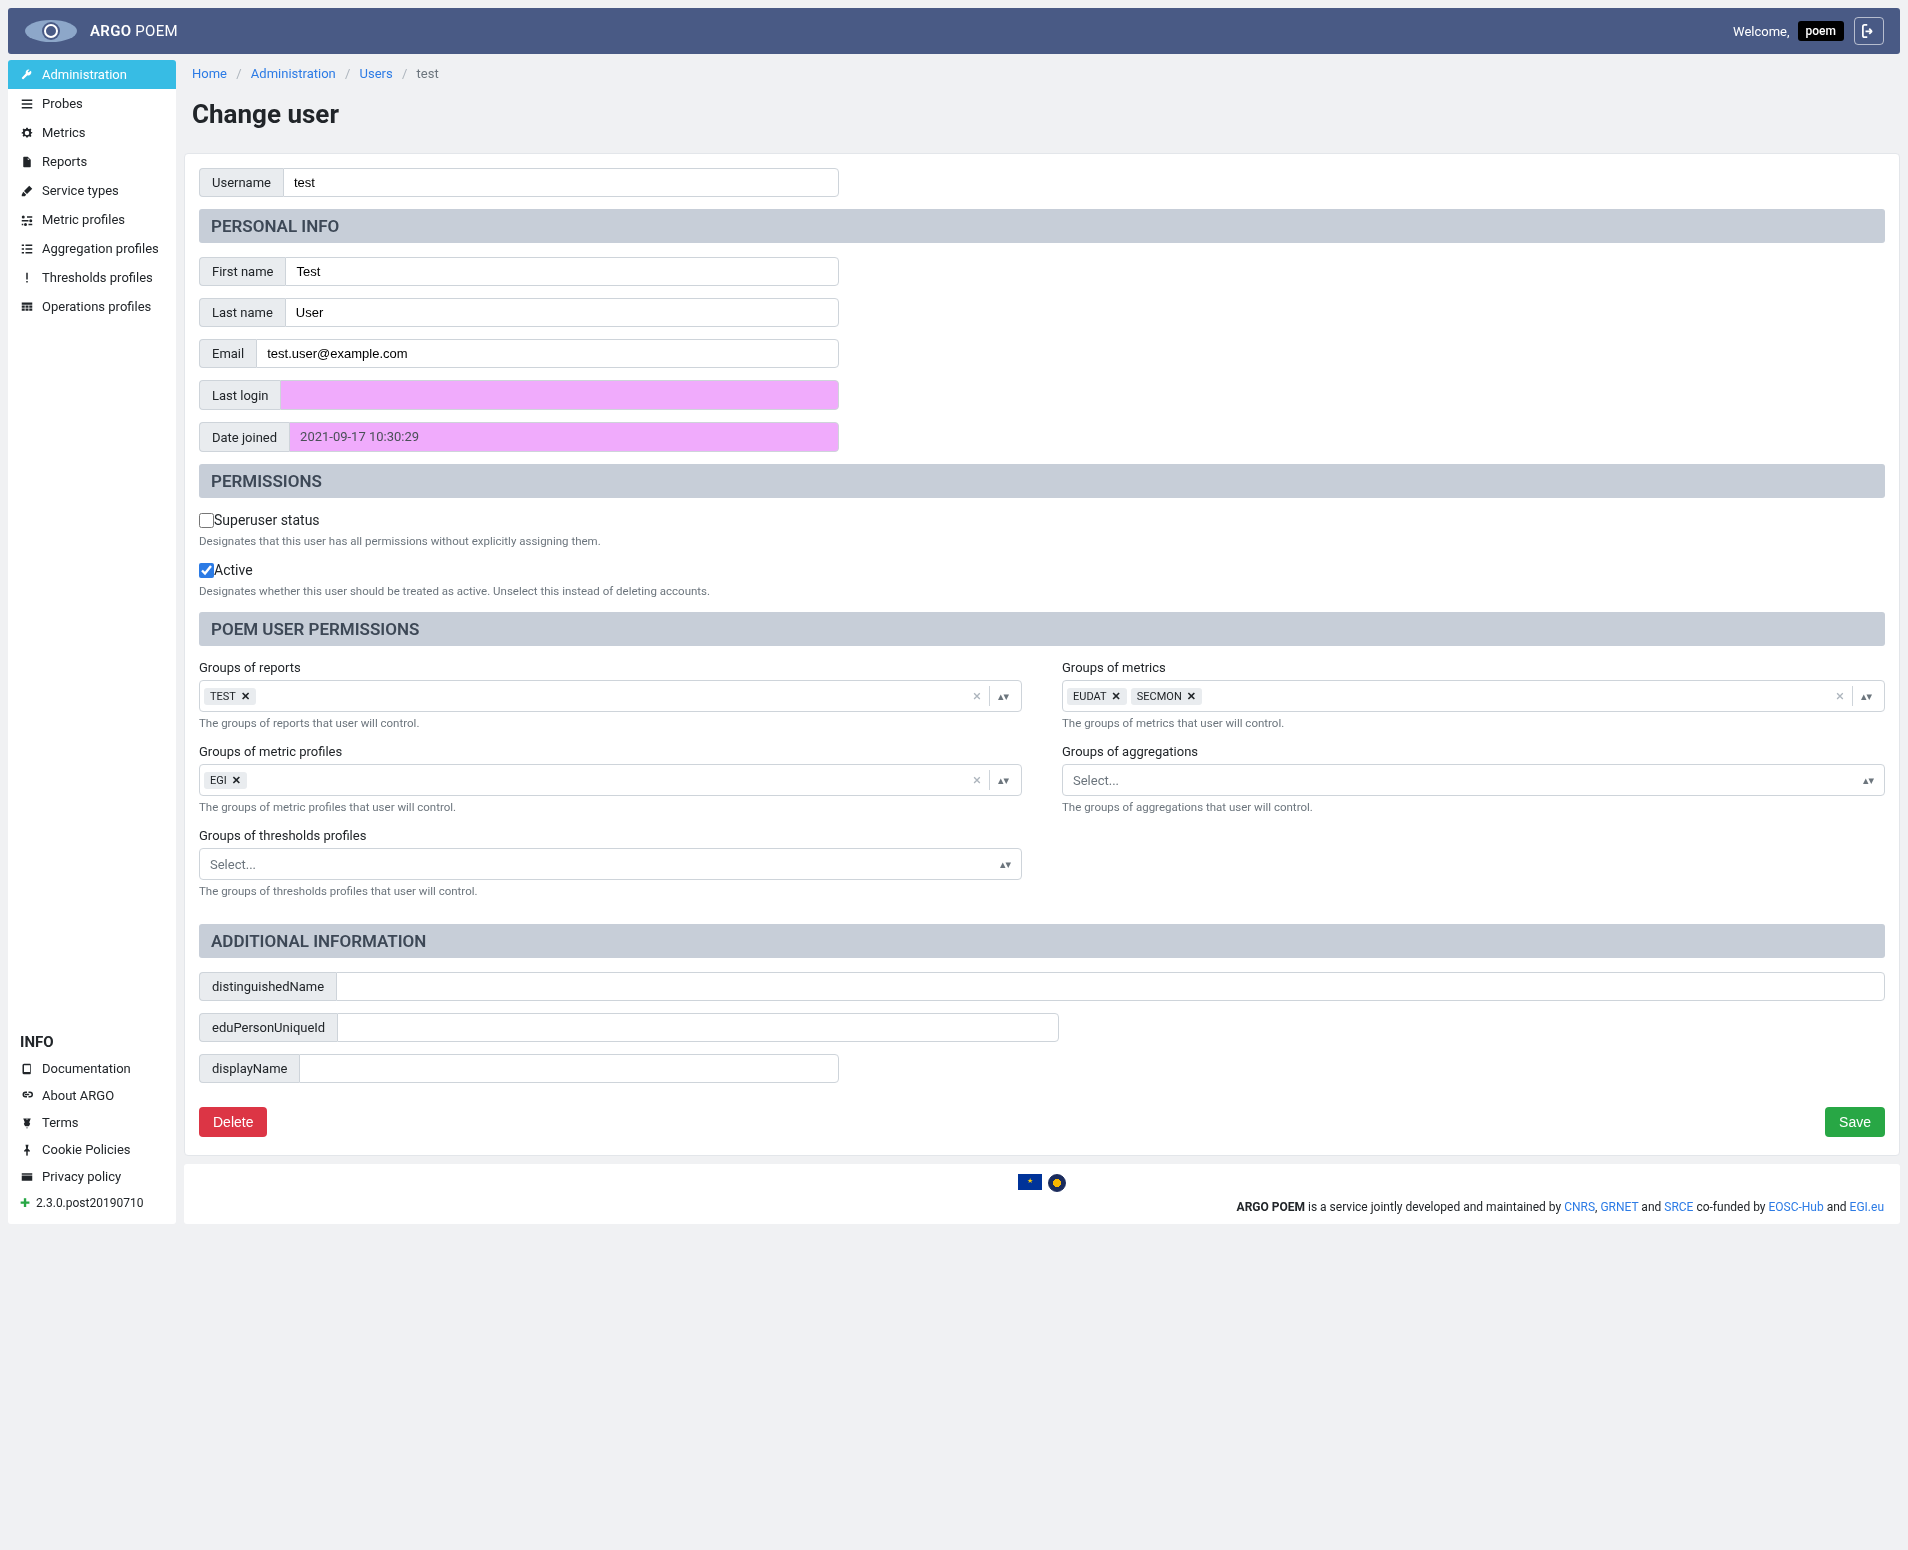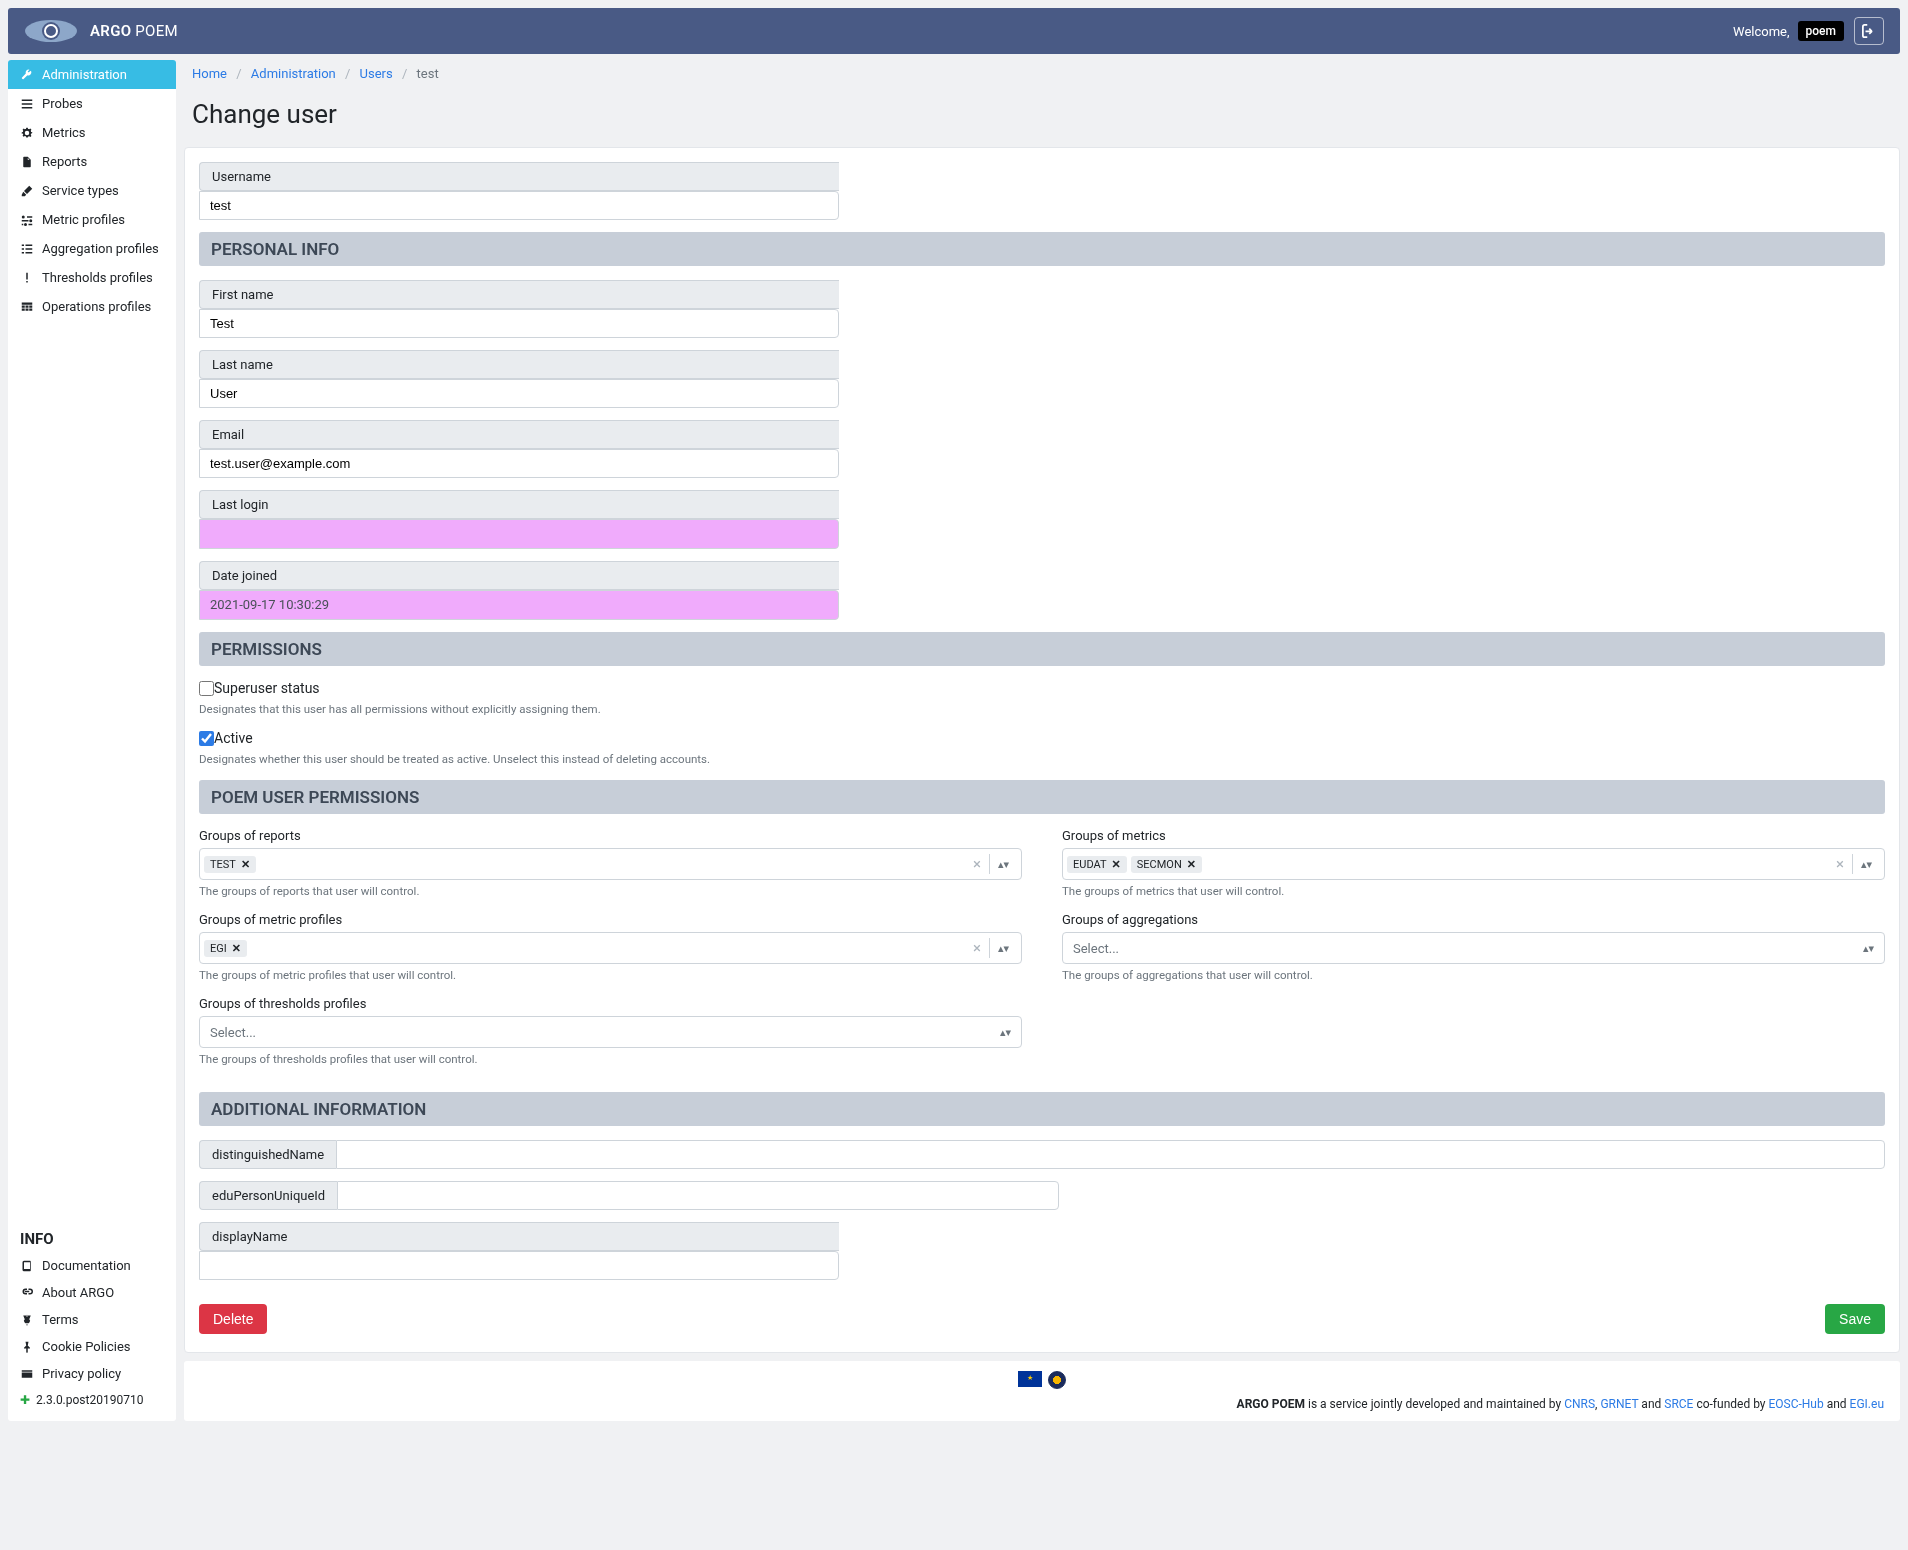--- a/index.html
+++ b/index.html
@@ -26,28 +26,28 @@
 .info-list { list-style: none; }
 .info-list li { display: flex; align-items: center; gap: 8px; padding: 6px 12px; font-size: 13px; cursor: pointer; }
 .info-list li .ico { width: 14px; height: 14px; display: inline-flex; align-items: center; justify-content: center; flex-shrink: 0; }
 .version { padding: 6px 12px; font-size: 12px; display: flex; align-items: center; gap: 6px; }
 .version .dot { color: #28a745; }
 
 .main { flex: 1; }
 .breadcrumb { font-size: 13px; padding: 6px 8px 12px; color: #6c757d; }
 .breadcrumb a { color: #2c7be5; text-decoration: none; }
 .breadcrumb .sep { margin: 0 6px; color: #adb5bd; }
-.page-title { font-size: 26px; font-weight: 400; margin: 6px 8px 18px; }
+.page-title { font-size: 26px; font-weight: 700; margin: 6px 8px 24px; }
 .card { background: #fff; border: 1px solid #e3e6ea; border-radius: 4px; padding: 14px 14px 18px; margin-bottom: 8px; }
 
 .input-group { display: flex; margin-bottom: 12px; }
 .ig-label { background: #e9ecef; border: 1px solid #ced4da; border-right: none; padding: 6px 12px; font-size: 13px; border-radius: 4px 0 0 4px; white-space: nowrap; display: flex; align-items: center; }
 .ig-input { border: 1px solid #ced4da; padding: 6px 10px; font-size: 13px; border-radius: 0 4px 4px 0; flex: 1; min-width: 0; }
 .ig-readonly { border: 1px solid #ced4da; background: #f0abfc; padding: 6px 10px; font-size: 13px; border-radius: 0 4px 4px 0; flex: 1; color: #495057; min-height: 30px; }
-.w-500 { max-width: 640px; flex-direction: column; }
+.w-500 { max-width: 640px; }
 .w-850 { max-width: 860px; }
 
 .section-head { background: #c7ced8; padding: 7px 12px; font-size: 17px; font-weight: 600; color: #3d4856; margin: 12px 0 14px; border-radius: 3px; }
 
 .check-row { display: flex; align-items: center; gap: 0; margin-bottom: 6px; }
 .check-row input[type="checkbox"] { width: 15px; height: 15px; accent-color: #2c7be5; }
 .help-text { font-size: 11.5px; color: #6c757d; margin-bottom: 14px; }
 
 .two-col { display: flex; gap: 40px; }
 .col { flex: 1; }

